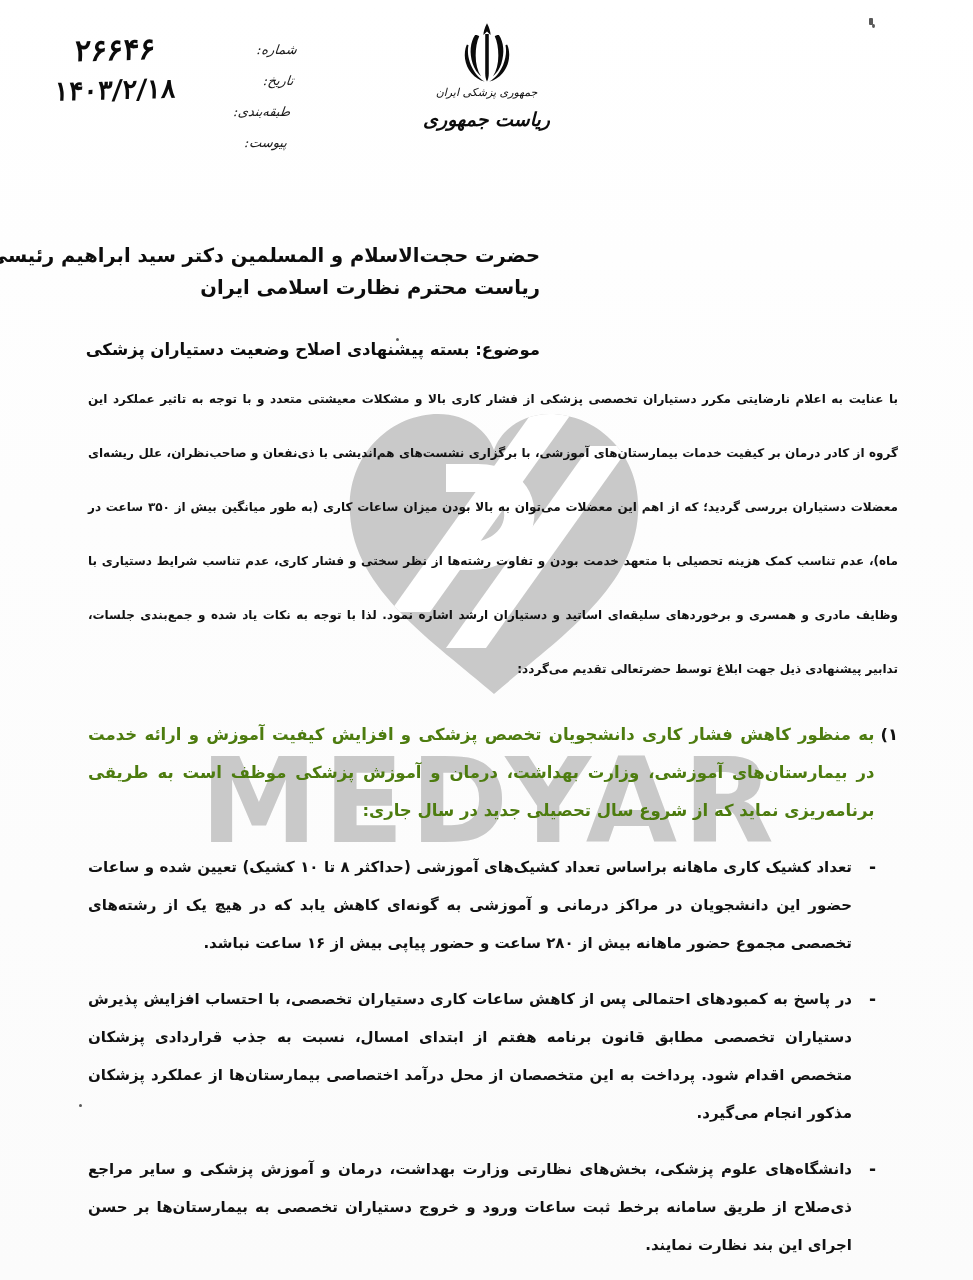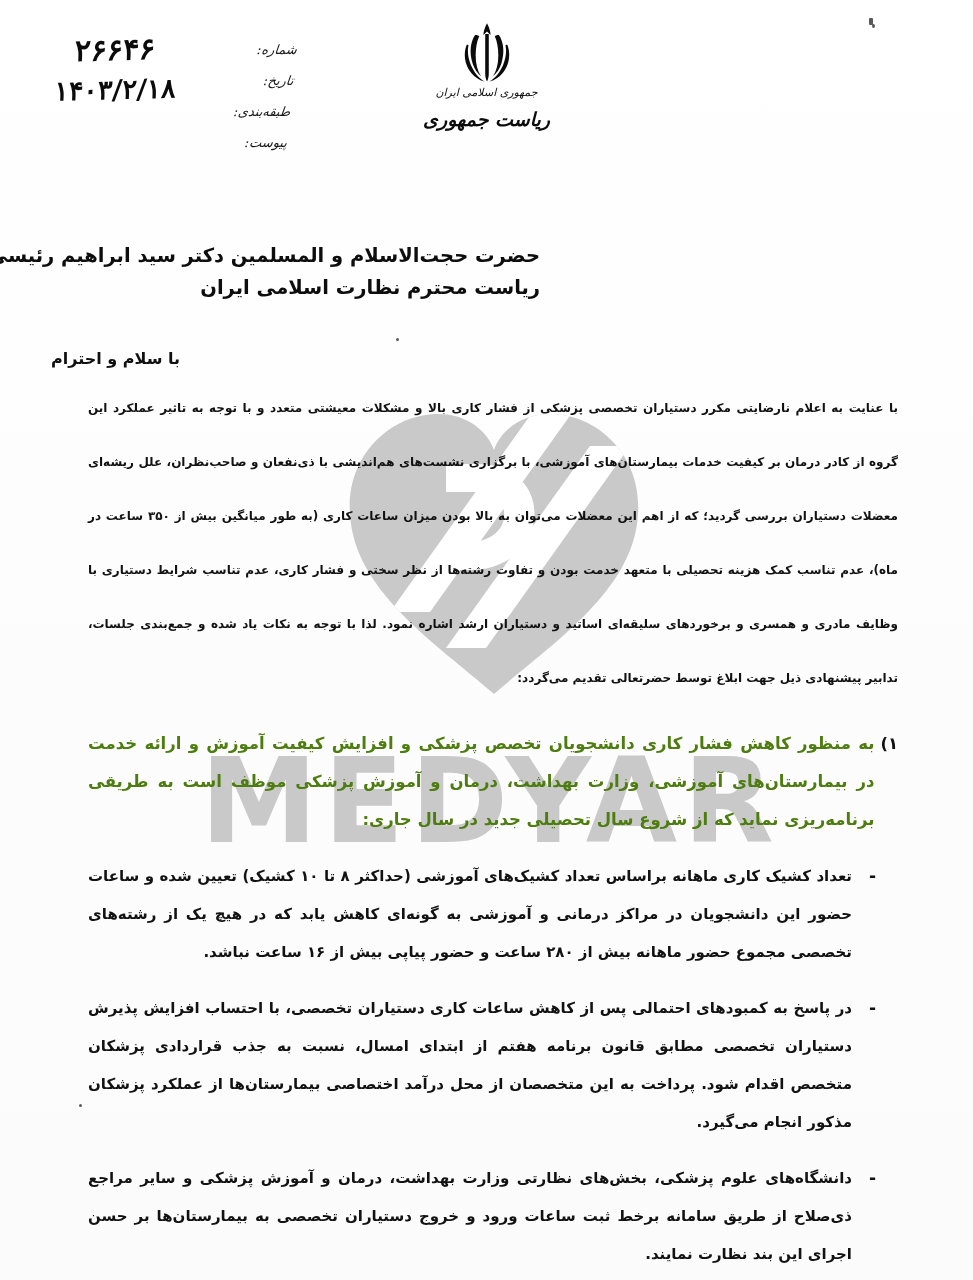--- a/index.html
+++ b/index.html
@@ -314,33 +314,33 @@
                  C 66 82, 69 70, 69 56 C 69 44, 67 32, 63 24
                  C 65 22, 68 21, 70 22 Z"></path>
         <path d="M16 38 C 10 52, 12 72, 24 86 C 30 93, 38 98, 46 100
                  C 36 94, 28 84, 23 72 C 18 60, 17 48, 19 39
                  C 18 38, 17 38, 16 38 Z"></path>
         <path d="M84 38 C 90 52, 88 72, 76 86 C 70 93, 62 98, 54 100
                  C 64 94, 72 84, 77 72 C 82 60, 83 48, 81 39
                  C 82 38, 83 38, 84 38 Z"></path>
       </g>
     </svg>
-    <div class="lh-line1">جمهوری اسلامی ایران</div>
+    <div class="lh-line1">جمهوری پزشکی ایران</div>
     <div class="lh-line2">ریاست جمهوری</div>
   </div>
 
   <div class="content">
 
     <div class="addressee">
       <div>حضرت حجت‌الاسلام و المسلمین دکتر سید ابراهیم رئیسی</div>
       <div>ریاست محترم نظارت اسلامی ایران</div>
     </div>
 
-
-    <div class="greeting">با سلام و احترام</div>
+    <div class="subject">موضوع: بسته پیشنهادی اصلاح وضعیت دستیاران پزشکی</div>
+
 
     <div class="para">با عنایت به اعلام نارضایتی مکرر دستیاران تخصصی پزشکی از فشار کاری بالا و مشکلات معیشتی متعدد و با توجه به تاثیر عملکرد این گروه از کادر درمان بر کیفیت خدمات بیمارستان‌های آموزشی، با برگزاری نشست‌های هم‌اندیشی با ذی‌نفعان و صاحب‌نظران، علل ریشه‌ای معضلات دستیاران بررسی گردید؛ که از اهم این معضلات می‌توان به بالا بودن میزان ساعات کاری (به طور میانگین بیش از ۳۵۰ ساعت در ماه)، عدم تناسب کمک هزینه تحصیلی با متعهد خدمت بودن و تفاوت رشته‌ها از نظر سختی و فشار کاری، عدم تناسب شرایط دستیاری با وظایف مادری و همسری و برخوردهای سلیقه‌ای اساتید و دستیاران ارشد اشاره نمود. لذا با توجه به نکات یاد شده و جمع‌بندی جلسات، تدابیر پیشنهادی ذیل جهت ابلاغ توسط حضرتعالی تقدیم می‌گردد:</div>
 
     <div class="numbered">
       <span class="num">۱)</span>
       <span class="ntext">به منظور کاهش فشار کاری دانشجویان تخصص پزشکی و افزایش کیفیت آموزش و ارائه خدمت در بیمارستان‌های آموزشی، وزارت بهداشت، درمان و آموزش پزشکی موظف است به طریقی برنامه‌ریزی نماید که از شروع سال تحصیلی جدید در سال جاری:</span>
     </div>
 
     <div class="bullets">
       <div class="bullet">

